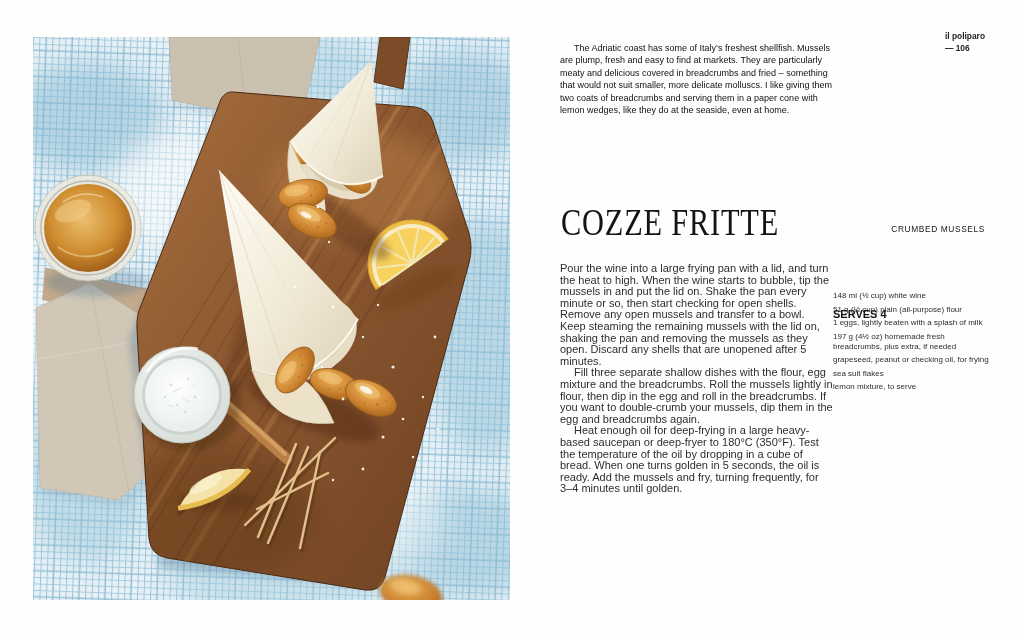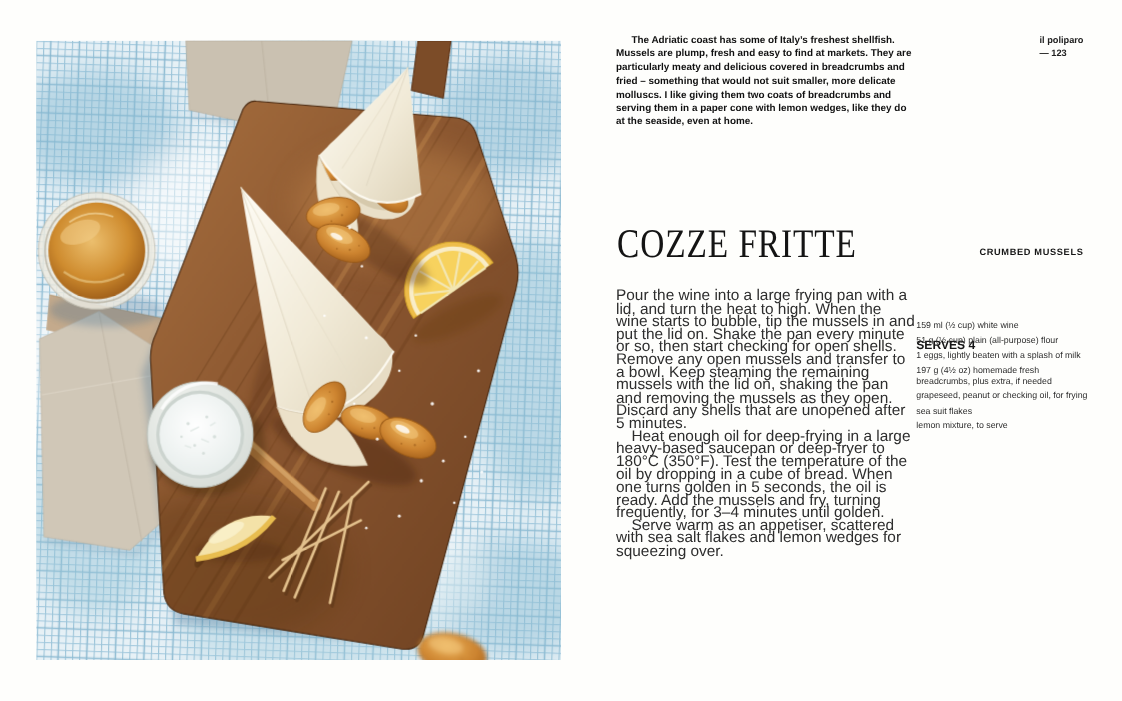--- a/index.html
+++ b/index.html
@@ -11,37 +11,37 @@
   }
   .page{position:absolute;inset:0;background:#fefefc;}
   .photo-frame{position:absolute;left:33px;top:37px;width:477px;height:563px;}
   .photo-frame svg{display:block;}
 
   .running-head{
     position:absolute;right:35px;top:31px;text-align:left;
     font-size:8.4px;font-weight:bold;line-height:11.5px;color:#222;
   }
   .intro{
-    position:absolute;left:560px;top:30px;width:273px;
-    font-size:9px;font-weight:bold;line-height:12.4px;color:#111;
+    position:absolute;left:560px;top:42px;width:273px;
+    font-size:9px;font-weight:normal;line-height:12.4px;color:#111;
     text-indent:14px;margin:0;
   }
   .recipe-title{
     position:absolute;left:561px;top:201px;
     font-family:"Liberation Serif",serif;font-weight:normal;
     font-size:37px;letter-spacing:1px;color:#141414;
     transform:scaleX(.82);transform-origin:left top;white-space:nowrap;margin:0;
   }
   .recipe-subtitle{
     position:absolute;right:35px;top:224px;
-    font-size:8.4px;font-weight:bold;letter-spacing:.6px;color:#161616;
+    font-size:8.4px;font-weight:normal;letter-spacing:.6px;color:#161616;
   }
   .method{
     position:absolute;left:560px;top:263px;width:273px;
-    font-size:14px;line-height:11.6px;color:#2d2d2d;
+    font-size:11px;line-height:11.6px;color:#2d2d2d;
   }
   .method p{margin:0;text-indent:14px;}
   .method p:first-child{text-indent:0;}
   .serves{
     position:absolute;left:833px;top:266px;
     font-size:11px;font-weight:bold;color:#161616;margin-top:42px;
   }
   .ingredients{
     position:absolute;left:833px;top:291px;width:156px;
     font-size:8px;line-height:10px;color:#2d2d2d;
@@ -314,39 +314,39 @@
         <circle cx="285" cy="170" r="1.3"></circle>
           <circle cx="296" cy="205" r="1.2"></circle>
       </g>
 
       <use href="#mussel" transform="translate(378,557) rotate(12) scale(1.2)" filter="url(#f3)"></use>
     </svg>
   </div>
 
   <div class="running-head">
     <div>il poliparo</div>
-    <div>— 123</div>
+    <div>— 106</div>
   </div>
 
   <p class="intro">The Adriatic coast has some of Italy’s freshest shellfish. Mussels are plump, fresh and easy to find at markets. They are particularly meaty and delicious covered in breadcrumbs and fried – something that would not suit smaller, more delicate molluscs. I like giving them two coats of breadcrumbs and serving them in a paper cone with lemon wedges, like they do at the seaside, even at home.</p>
 
   <h1 class="recipe-title">COZZE FRITTE</h1>
 
   <div class="recipe-subtitle">CRUMBED MUSSELS</div>
 
   <div class="method">
       <p>Pour the wine into a large frying pan with a lid, and turn the heat to high. When the wine starts to bubble, tip the mussels in and put the lid on. Shake the pan every minute or so, then start checking for open shells. Remove any open mussels and transfer to a bowl. Keep steaming the remaining mussels with the lid on, shaking the pan and removing the mussels as they open. Discard any shells that are unopened after 5 minutes.</p>
+      <p>Fill three separate shallow dishes with the flour, egg mixture and the breadcrumbs. Roll the mussels lightly in flour, then dip in the egg and roll in the breadcrumbs. If you want to double-crumb your mussels, dip them in the egg and breadcrumbs again.</p>
       <p>Heat enough oil for deep-frying in a large heavy-based saucepan or deep-fryer to 180°C (350°F). Test the temperature of the oil by dropping in a cube of bread. When one turns golden in 5 seconds, the oil is ready. Add the mussels and fry, turning frequently, for 3–4 minutes until golden.</p>
-      <p>Serve warm as an appetiser, scattered with sea salt flakes and lemon wedges for squeezing over.</p>
     </div>
 
   <div class="serves">SERVES 4</div>
 
   <div class="ingredients">
-      <p>159 ml (½ cup) white wine</p>
+      <p>148 ml (½ cup) white wine</p>
       <p>51 g (½ cup) plain (all-purpose) flour</p>
       <p>1 eggs, lightly beaten with a splash of milk</p>
       <p>197 g (4½ oz) homemade fresh breadcrumbs, plus extra, if needed</p>
       <p>grapeseed, peanut or checking oil, for frying</p>
       <p>sea suit flakes</p>
       <p>lemon mixture, to serve</p>
     </div>
 
 </div>
 

